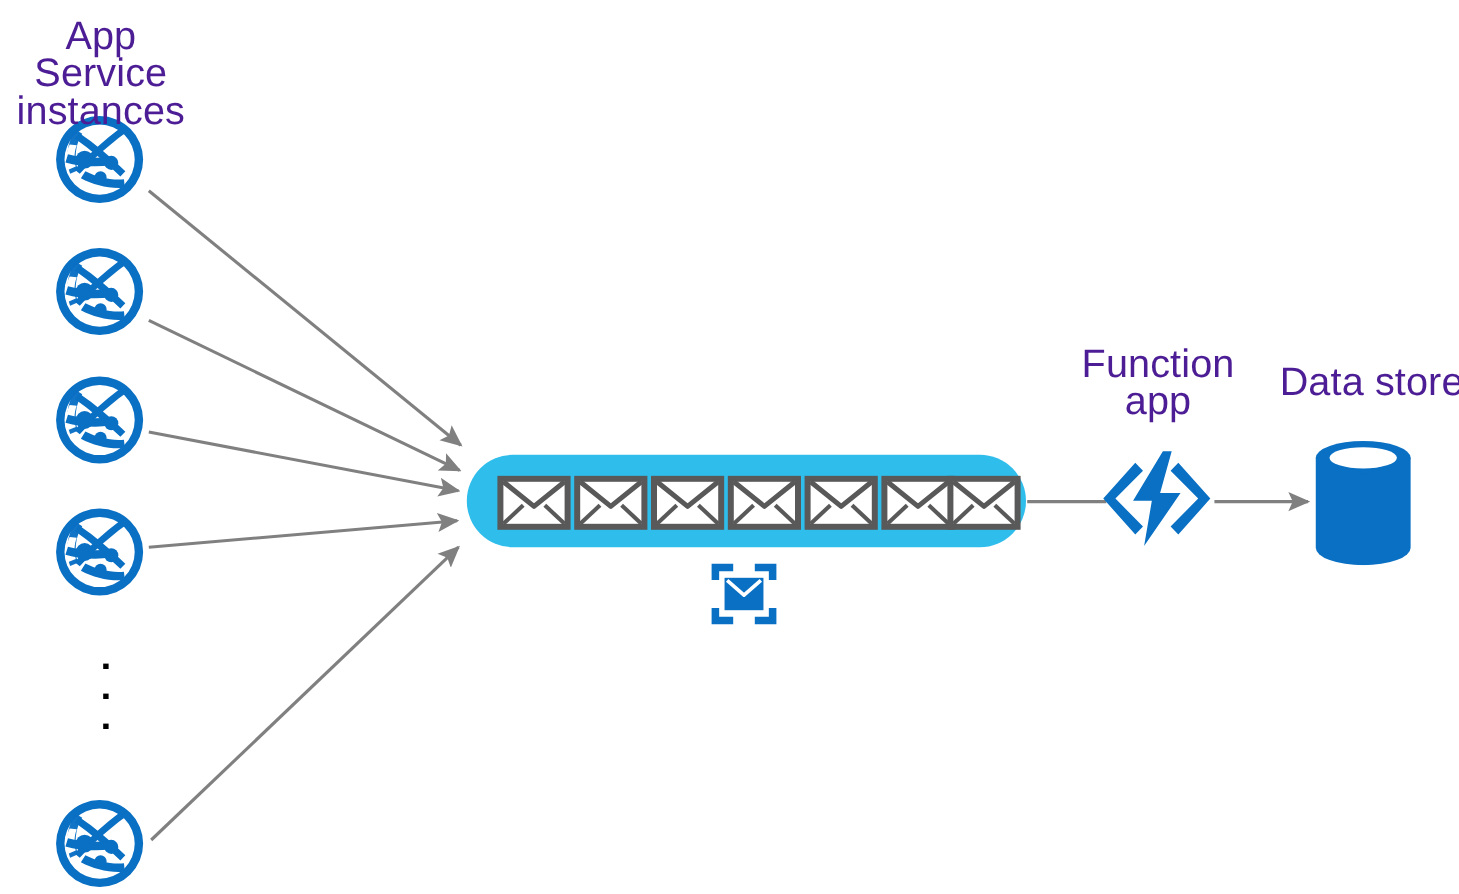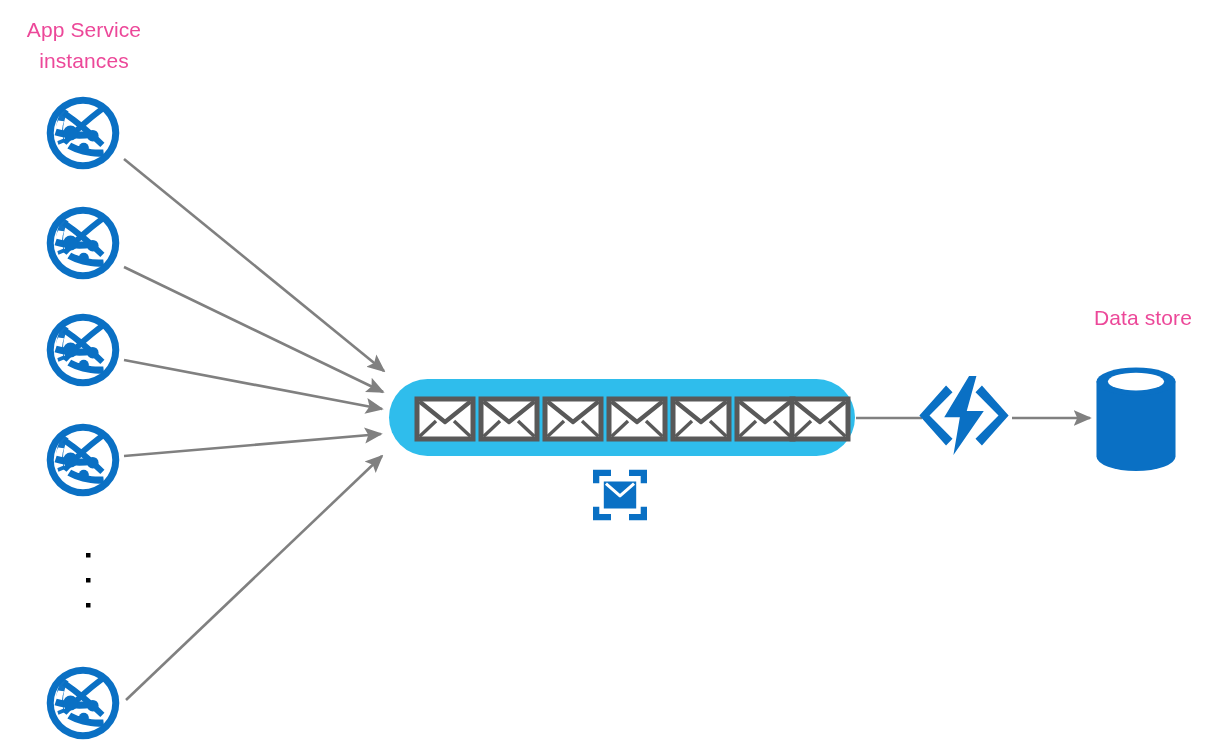--- a/index.html
+++ b/index.html
@@ -20,23 +20,23 @@
   }
   #diagram-svg {
     position: absolute;
     left: 0;
     top: 0;
     width: 1216px;
     height: 745px;
   }
   .label {
     position: absolute;
-    color: #ec4899;
+    color: #4c1d95;
     font-family: "Liberation Sans", "DejaVu Sans", sans-serif;
-    font-size: 21px;
+    font-size: 33px;
     line-height: 31px;
     text-align: center;
     white-space: pre-line;
     letter-spacing: 0.1px;
   }
   #label-app-service {
     left: 0px;
     top: 14px;
     width: 168px;
   }
@@ -164,16 +164,18 @@
       <rect x="86" y="553" width="4.5" height="4.5"></rect>
       <rect x="86" y="578" width="4.5" height="4.5"></rect>
       <rect x="86" y="603" width="4.5" height="4.5"></rect>
     </g>
   </svg>
 
   <div class="label" id="label-app-service">App Service
 instances</div>
 
 
+  <div class="label" id="label-function-app">Function
+app</div>
 
   <div class="label" id="label-data-store">Data store</div>
 
 </div>
 
 </body></html>

